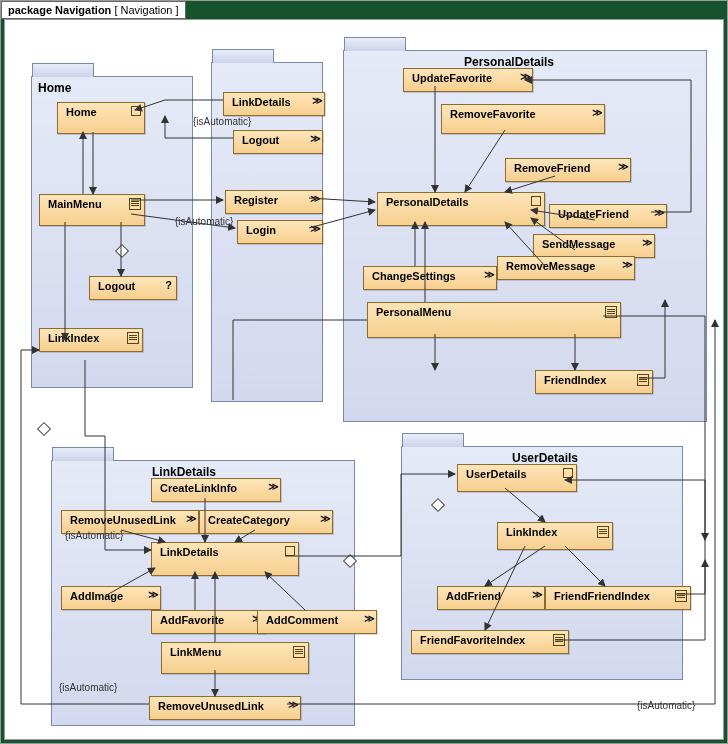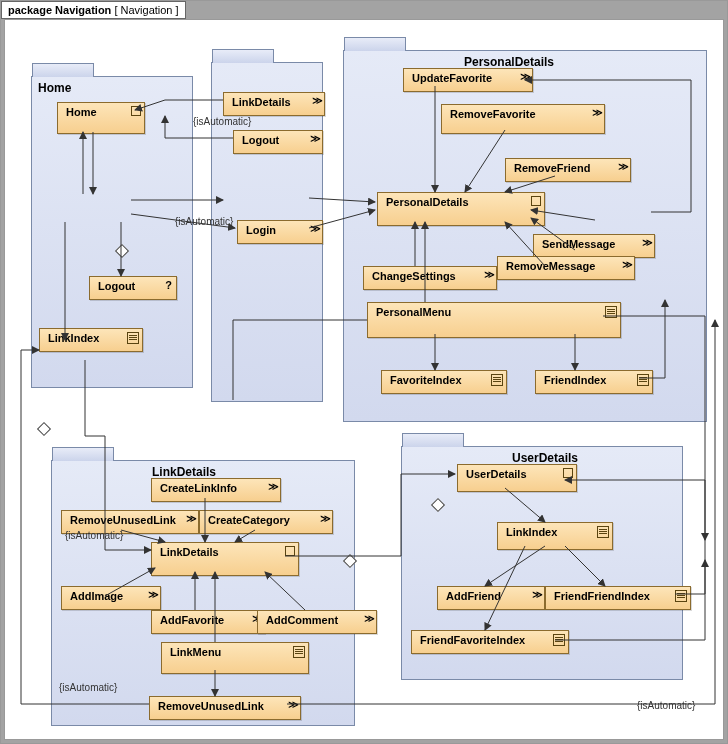--- a/index.html
+++ b/index.html
@@ -1,16 +1,16 @@
 <!DOCTYPE html>
 <html><head>
 <meta charset="utf-8">
 <style>
   html,body{margin:0;padding:0;background:#fff;font-family:Arial,Helvetica,sans-serif;font-size:11px;width:728px;height:744px;overflow:hidden}
-  .canvas{position:relative;width:728px;height:744px;border:1px solid #999;background:#a3a3a3;box-sizing:border-box}
+  .canvas{position:relative;width:728px;height:744px;border:1px solid #999;background:#14532d;box-sizing:border-box}
   
   .pkg-tab{position:absolute;left:0;top:0;border:1px solid #666;padding:2px 6px;background:#fff;font-weight:bold}
   .pkg-tab .title{font-weight:bold}
   .pkg-tab .sub{font-weight:normal}
   
   .frame{position:absolute;left:3px;top:18px;right:3px;bottom:3px;border:1px solid #999;background:#fff}
   
   .group{position:absolute;border:1px solid #7a8aa8;}
   .group .gtab{position:absolute;left:0;top:-14px;width:60px;height:14px;background:linear-gradient(#e8ecf8,#c9d2ea);border:1px solid #7a8aa8;border-bottom:none}
   .group .gtitle{position:absolute;left:6px;top:4px;font-weight:bold;font-size:12px}
@@ -67,65 +67,72 @@
     <div class="group" style="left:396px;top:426px;width:280px;height:232px">
       <div class="gtab"></div>
       <div class="gbody"></div>
       <div class="gtitle" style="left:110px">UserDetails</div>
     </div>
 
     <div class="node" style="left:52px;top:82px;width:70px;height:24px">
       <span>Home</span>
       <span class="sqGlyph"></span>
     </div>
+    <div class="node" style="left:34px;top:174px;width:88px;height:24px">
+      <span>MainMenu</span>
+      <span class="menuGlyph"></span>
+    </div>
     <div class="node" style="left:84px;top:256px;width:70px;height:16px">
       <span>Logout</span>
       <span class="qGlyph">?</span>
     </div>
     <div class="node" style="left:34px;top:308px;width:86px;height:16px">
       <span>LinkIndex</span>
       <span class="menuGlyph"></span>
     </div>
 
     <div class="node" style="left:218px;top:72px;width:84px;height:16px">
       <span>LinkDetails</span><span class="glyph chev">≫</span>
     </div>
     <div class="node" style="left:228px;top:110px;width:72px;height:16px">
       <span>Logout</span><span class="glyph chev">≫</span>
     </div>
+    <div class="node" style="left:220px;top:170px;width:80px;height:16px">
+      <span>Register</span><span class="glyph chev">≫</span>
+    </div>
     <div class="node" style="left:232px;top:200px;width:68px;height:16px">
       <span>Login</span><span class="glyph chev">≫</span>
     </div>
 
     <div class="node" style="left:398px;top:48px;width:112px;height:16px">
       <span>UpdateFavorite</span><span class="glyph chev">≫</span>
     </div>
     <div class="node" style="left:436px;top:84px;width:146px;height:22px">
       <span>RemoveFavorite</span><span class="glyph chev">≫</span>
     </div>
     <div class="node" style="left:500px;top:138px;width:108px;height:16px">
       <span>RemoveFriend</span><span class="glyph chev">≫</span>
     </div>
+    <div class="node" style="left:544px;top:184px;width:100px;height:16px">
+      <span>UpdateFriend</span><span class="glyph chev">≫</span>
+    </div>
     <div class="node" style="left:528px;top:214px;width:104px;height:16px">
       <span>SendMessage</span><span class="glyph chev">≫</span>
     </div>
     <div class="node" style="left:372px;top:172px;width:150px;height:26px">
       <span>PersonalDetails</span><span class="sqGlyph"></span>
     </div>
     <div class="node" style="left:358px;top:246px;width:116px;height:16px">
       <span>ChangeSettings</span><span class="glyph chev">≫</span>
     </div>
     <div class="node" style="left:492px;top:236px;width:120px;height:16px">
       <span>RemoveMessage</span><span class="glyph chev">≫</span>
     </div>
     <div class="node" style="left:362px;top:282px;width:236px;height:28px">
       <span>PersonalMenu</span><span class="menuGlyph"></span>
-    </div>
-    <div class="node" style="left:376px;top:350px;width:108px;height:16px">
-      <span>FavoriteIndex</span><span class="menuGlyph"></span>
     </div>
     <div class="node" style="left:530px;top:350px;width:100px;height:16px">
       <span>FriendIndex</span><span class="menuGlyph"></span>
     </div>
 
     <div class="node" style="left:146px;top:458px;width:112px;height:16px">
       <span>CreateLinkInfo</span><span class="glyph chev">≫</span>
     </div>
     <div class="node" style="left:56px;top:490px;width:120px;height:16px">
       <span>RemoveUnusedLink</span><span class="glyph chev">≫</span>

